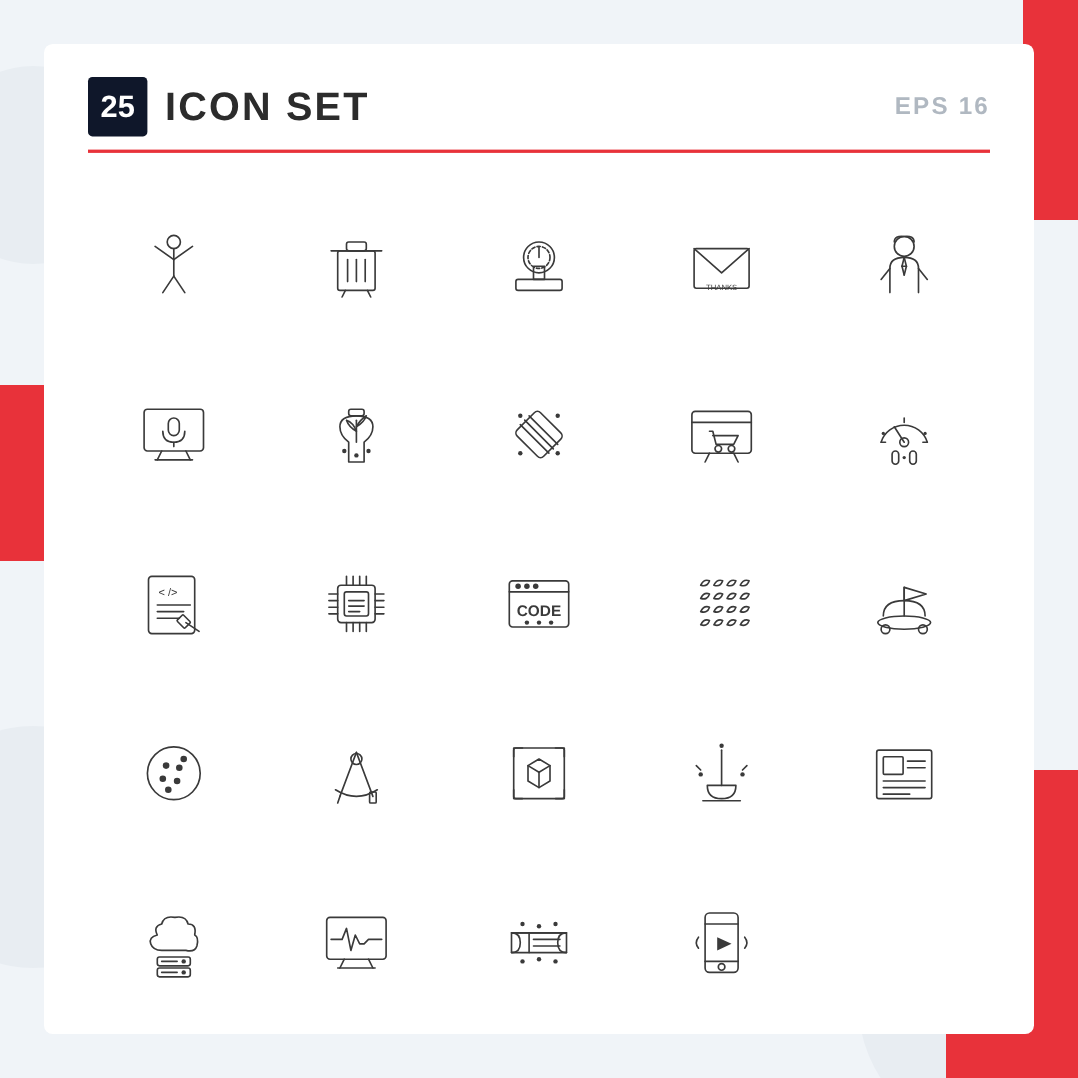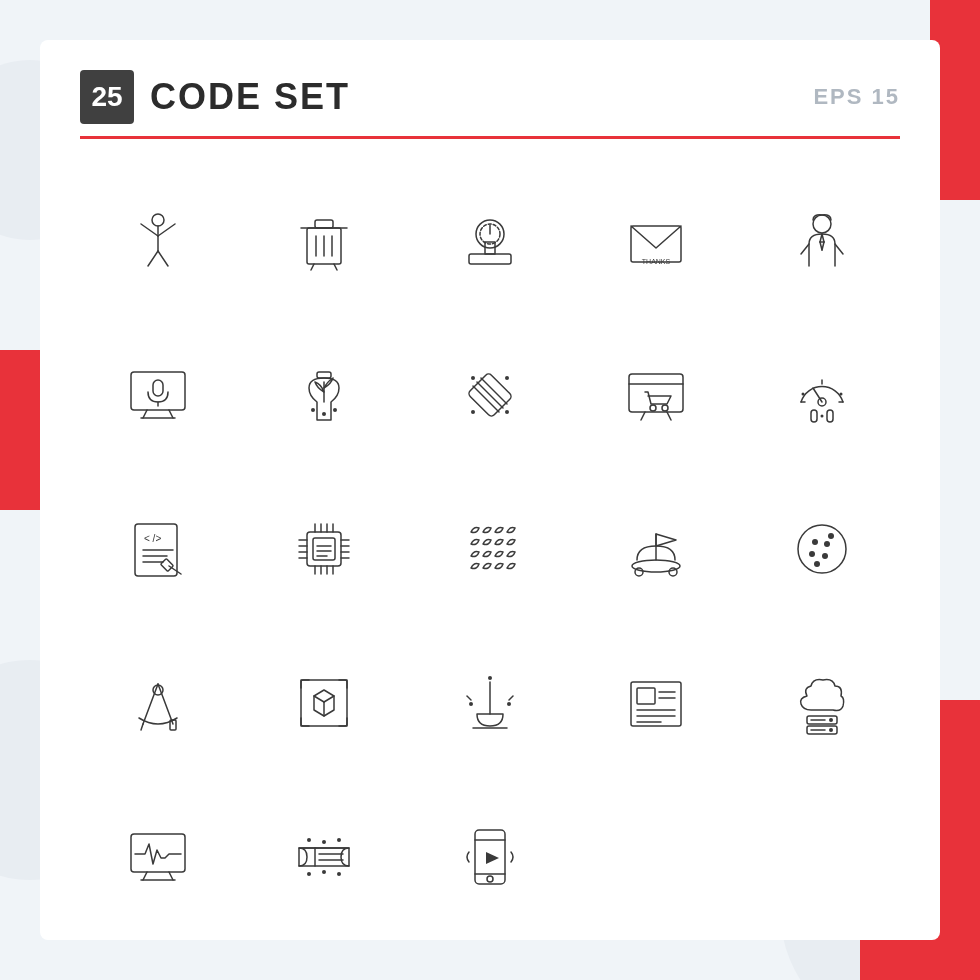--- a/index.html
+++ b/index.html
@@ -79,21 +79,21 @@
       margin-bottom: 30px;
       border-bottom: 3px solid #e8323a;
       padding-bottom: 12px;
     }
     .header-left {
       display: flex;
       align-items: center;
       gap: 16px;
     }
     .header-number {
-      background: #404040;
+      background: #0f172a;
       color: white;
       font-size: 28px;
       font-weight: bold;
       width: 54px;
       height: 54px;
       display: flex;
       align-items: center;
       justify-content: center;
       border-radius: 4px;
     }
@@ -145,23 +145,23 @@
 <div class="bg-decor bg-circle-br"></div>
 <div class="red-accent-tr"></div>
 <div class="red-accent-ml"></div>
 <div class="red-accent-br"></div>
 
 <div class="card">
 
   <div class="header">
     <div class="header-left">
       <div class="header-number">25</div>
-      <div class="header-title">CODE SET</div>
-    </div>
-    <div class="header-eps">EPS 15</div>
+      <div class="header-title">ICON SET</div>
+    </div>
+    <div class="header-eps">EPS 16</div>
   </div>
 
   <div class="icon-grid">
 
     <div class="icon-cell">
       <svg class="icon" viewBox="0 0 70 70">
         <circle cx="35" cy="14" r="6"></circle>
         <line x1="35" y1="20" x2="35" y2="45"></line>
         <line x1="35" y1="30" x2="18" y2="18"></line>
         <line x1="35" y1="30" x2="52" y2="18"></line>
@@ -337,20 +337,35 @@
         <line x1="52" y1="38" x2="60" y2="38"></line>
         <line x1="52" y1="44" x2="60" y2="44"></line>
 
         <line x1="28" y1="32" x2="42" y2="32"></line>
         <line x1="28" y1="37" x2="42" y2="37"></line>
         <line x1="28" y1="42" x2="38" y2="42"></line>
       </svg>
     </div>
 
 
+    <div class="icon-cell">
+      <svg class="icon" viewBox="0 0 70 70">
+        <rect x="8" y="14" width="54" height="42" rx="3"></rect>
+        <line x1="8" y1="24" x2="62" y2="24"></line>
+        <circle cx="16" cy="19" r="2.5" fill="#3a3a3a" stroke="none"></circle>
+        <circle cx="24" cy="19" r="2.5" fill="#3a3a3a" stroke="none"></circle>
+        <circle cx="32" cy="19" r="2.5" fill="#3a3a3a" stroke="none"></circle>
+
+        <text x="35" y="46" text-anchor="middle" font-size="14" stroke="none" fill="#3a3a3a" font-family="Arial" font-weight="bold">CODE</text>
+
+        <circle cx="24" cy="52" r="2" fill="#3a3a3a" stroke="none"></circle>
+        <circle cx="35" cy="52" r="2" fill="#3a3a3a" stroke="none"></circle>
+        <circle cx="46" cy="52" r="2" fill="#3a3a3a" stroke="none"></circle>
+      </svg>
+    </div>
 
     <div class="icon-cell">
       <svg class="icon" viewBox="0 0 70 70">
 
         <path d="M16,18 Q19,12 24,14 Q22,20 16,18Z"></path>
         <path d="M28,18 Q31,12 36,14 Q34,20 28,18Z"></path>
         <path d="M40,18 Q43,12 48,14 Q46,20 40,18Z"></path>
         <path d="M52,18 Q55,12 60,14 Q58,20 52,18Z"></path>
         <path d="M16,30 Q19,24 24,26 Q22,32 16,30Z"></path>
         <path d="M28,30 Q31,24 36,26 Q34,32 28,30Z"></path>

